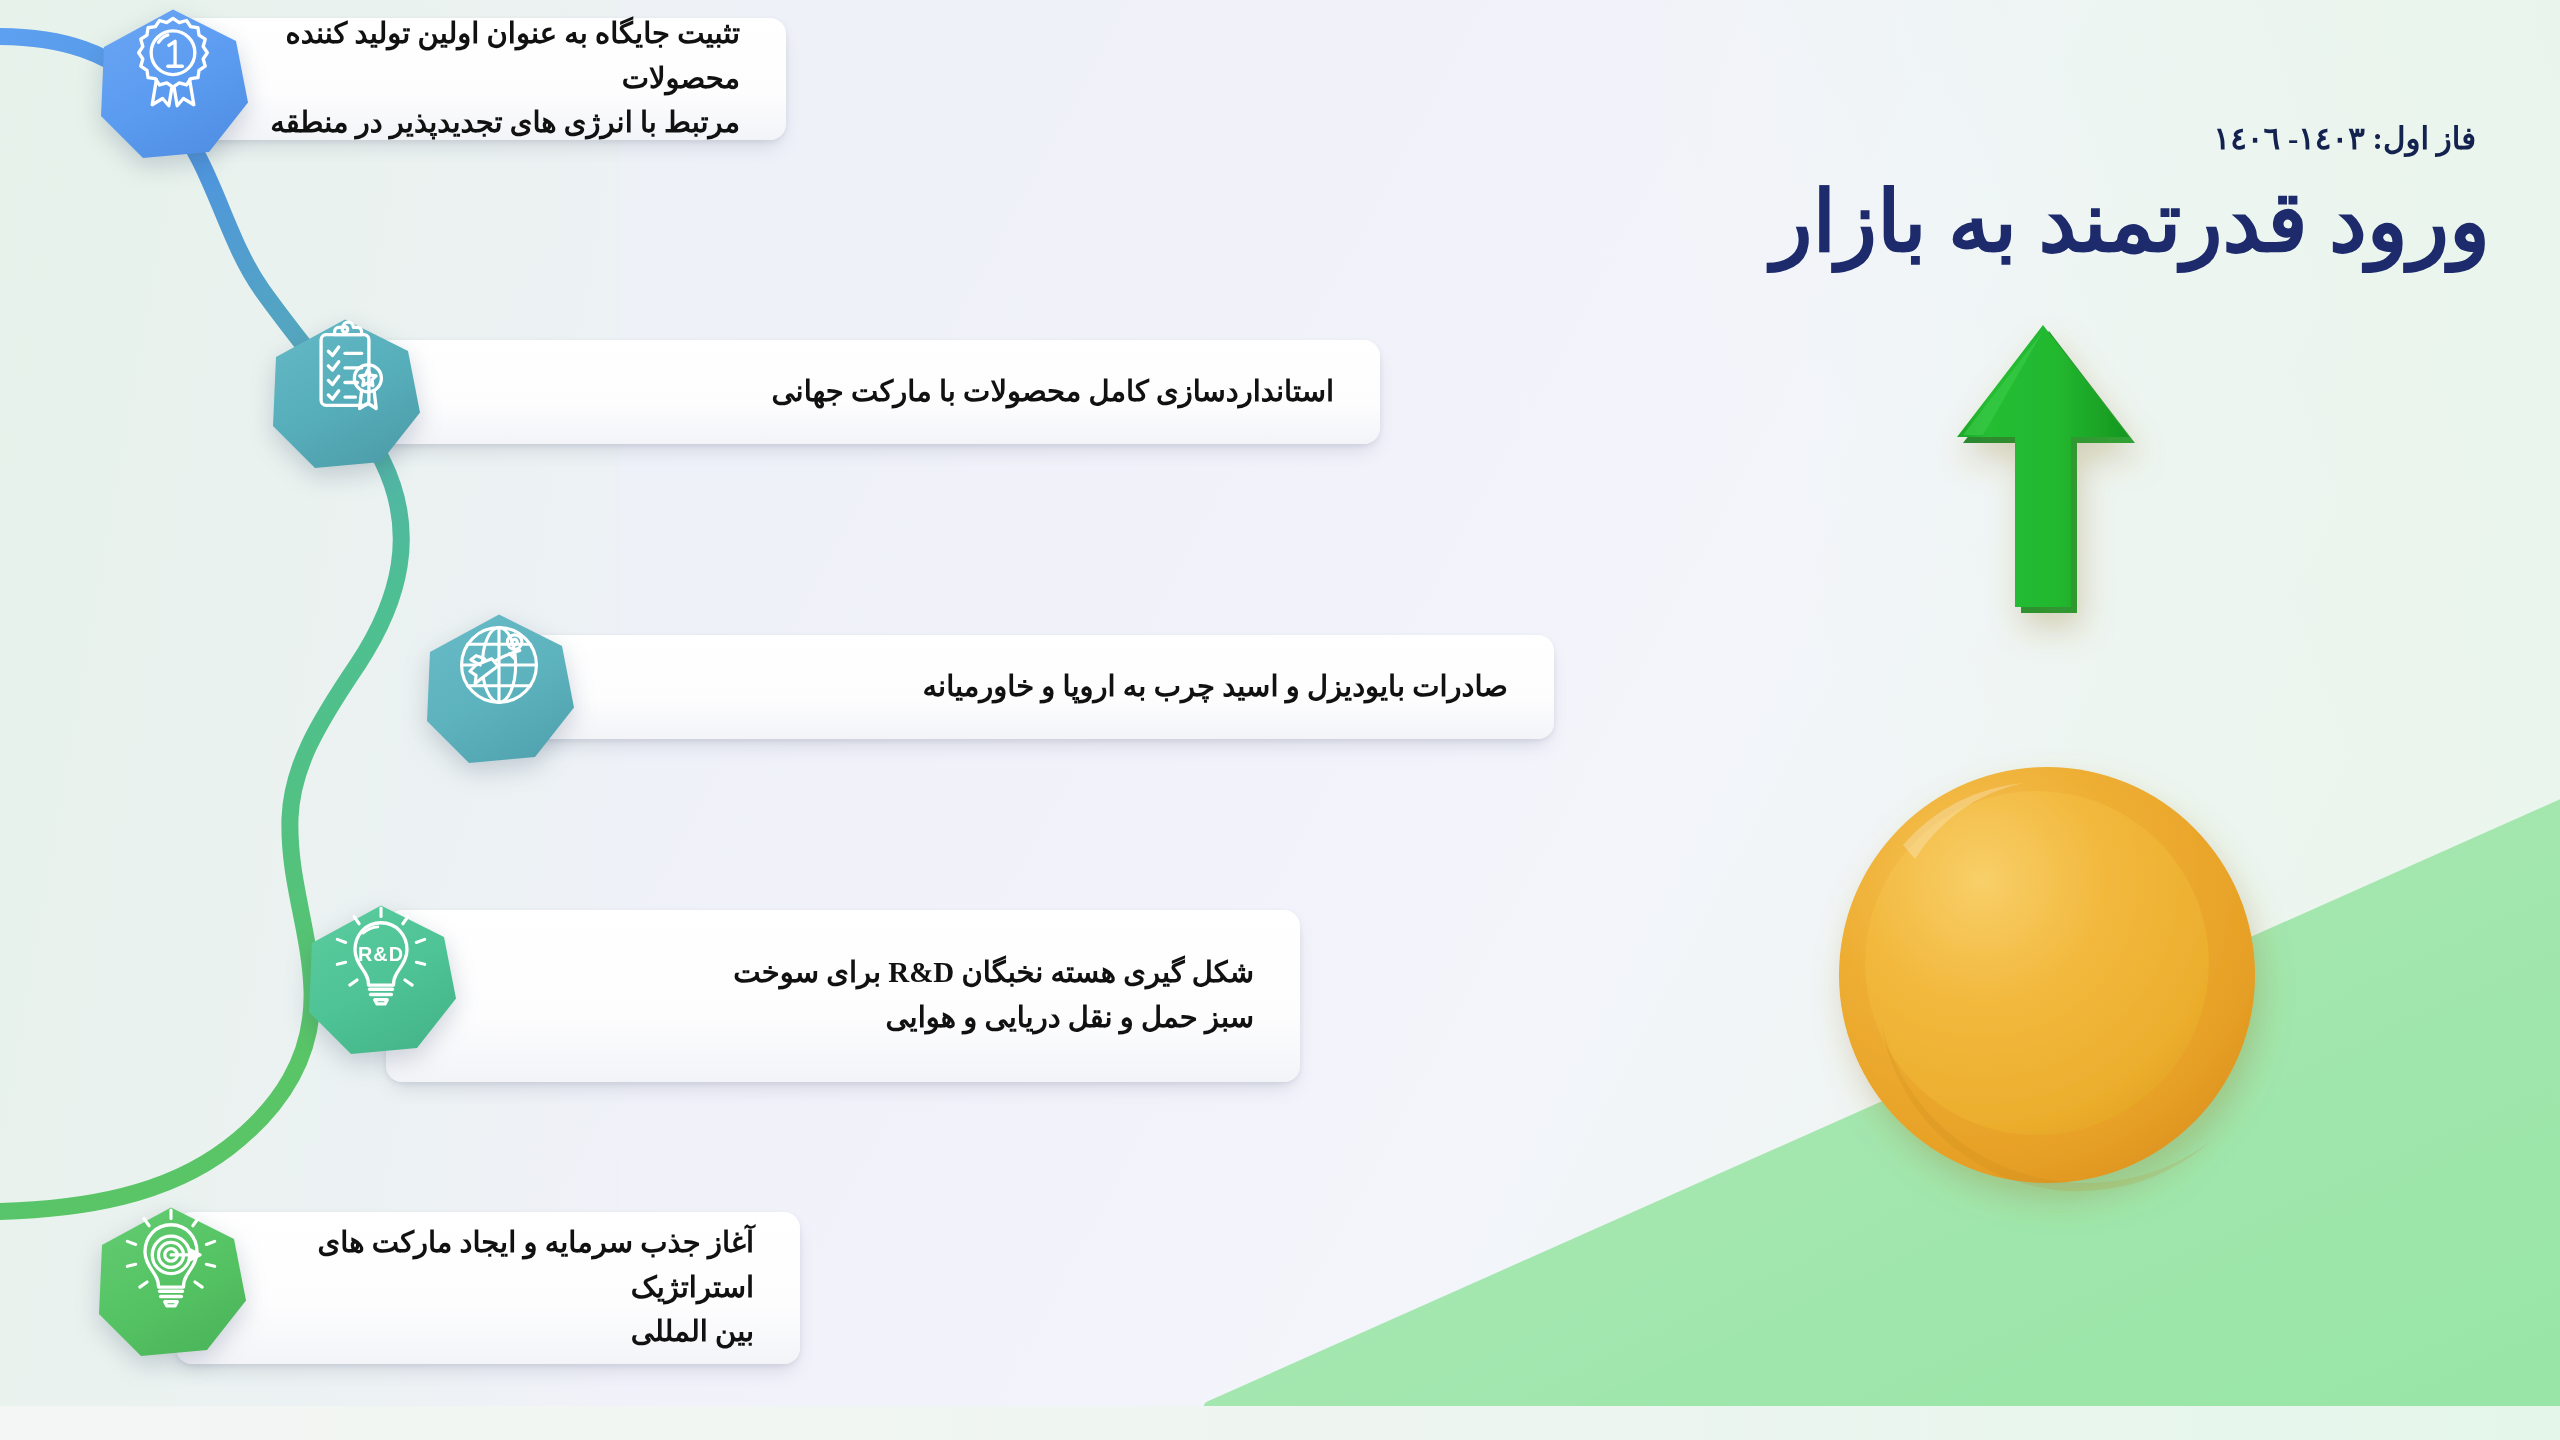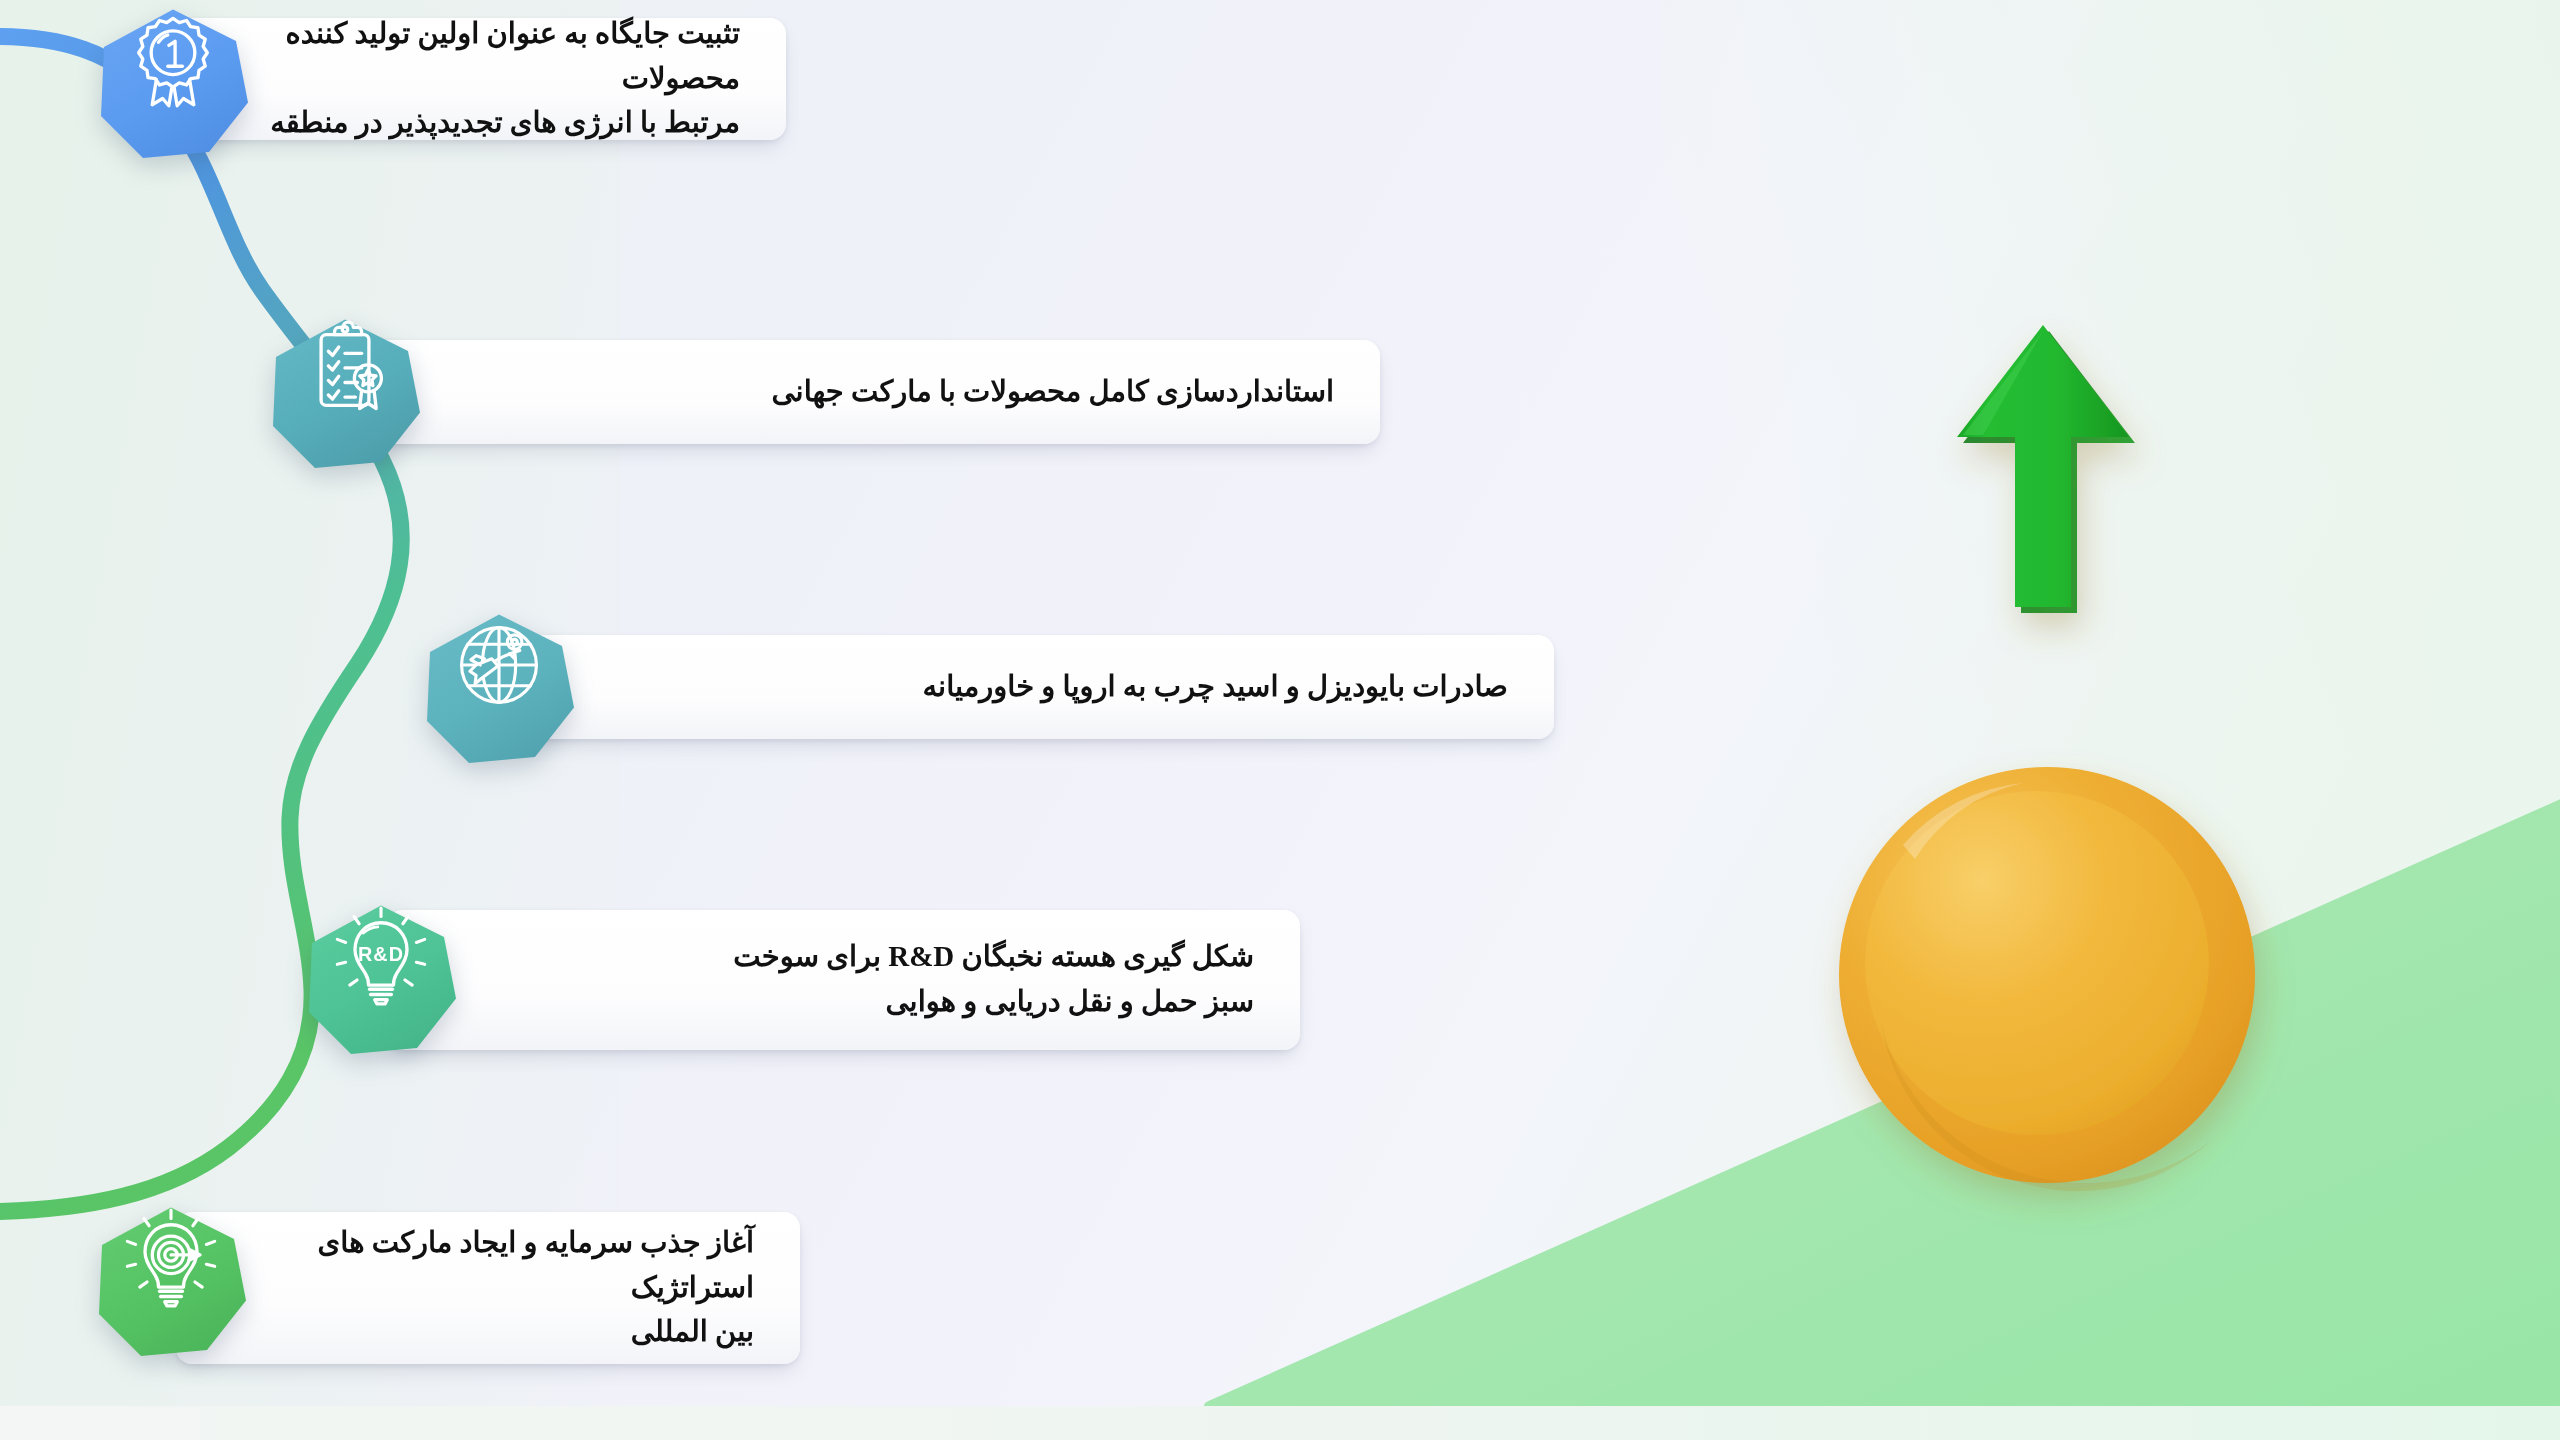--- a/index.html
+++ b/index.html
@@ -204,21 +204,21 @@
           <path d="M28 50 l-6 6 l6 4 l-1 8 l6 -5 l16 -12 l-6 -7 z" fill="#5cb2bd"></path>
           <path d="M36 44 l-8 -3 l-5 4 l9 5"></path>
           <path d="M72 28 a7 7 0 1 1 -14 0 a7 7 0 0 1 14 0 z M65 35 l0 9 l-5 -5"></path>
           <circle cx="65" cy="28" r="2.6"></circle>
         </g>
       </svg>
     </div>
   </div>
 
   <div class="step" style="left:386px;top:910px;">
-    <div class="card" style="width:914px;height:140px;">
+    <div class="card" style="width:914px;height:172px;">
       <div class="card-text">شکل گیری هسته نخبگان R&amp;D برای سوخت
 سبز حمل و نقل دریایی و هوایی</div>
     </div>
     <div class="badge" style="left:-80px;top:-6px;">
       <div class="hex" style="background:linear-gradient(150deg,#5ccda0 0%,#4ec395 52%,#42b287 100%);"></div>
       <svg viewBox="0 0 100 100">
         <g fill="none" stroke="#ffffff" stroke-width="3.2" stroke-linecap="round" stroke-linejoin="round">
           <path d="M50 18 C35 18 25 30 25 44 C25 54 31 60 35 67 C38 72 38 76 38 78 h24 c0 -2 0 -6 3 -11 c4 -7 10 -13 10 -23 C75 30 65 18 50 18 z"></path>
           <path d="M39 82 h22"></path>
             <path d="M40 87 h20"></path>
@@ -267,20 +267,24 @@
             <path d="M8 58 l8 -2"></path>
               <path d="M92 58 l-8 -2"></path>
             <path d="M20 78 l7 -5"></path>
               <path d="M80 78 l-7 -5"></path>
           </g>
         </g>
       </svg>
     </div>
   </div>
 
+  <div class="title-wrap">
+    <p class="phase">فاز اول: ١٤٠٣- ١٤٠٦</p>
+    <h1 class="main-title">ورود قدرتمند به بازار</h1>
+  </div>
 
   <div class="art">
     <svg viewBox="0 0 520 1010" width="520" height="1010">
       <defs>
         <linearGradient id="arrowG" x1="0" y1="0" x2="1" y2="0">
           <stop offset="0%" stop-color="#19a827"></stop>
           <stop offset="18%" stop-color="#25bd33"></stop>
           <stop offset="58%" stop-color="#22b82f"></stop>
           <stop offset="100%" stop-color="#16961f"></stop>
         </linearGradient>

